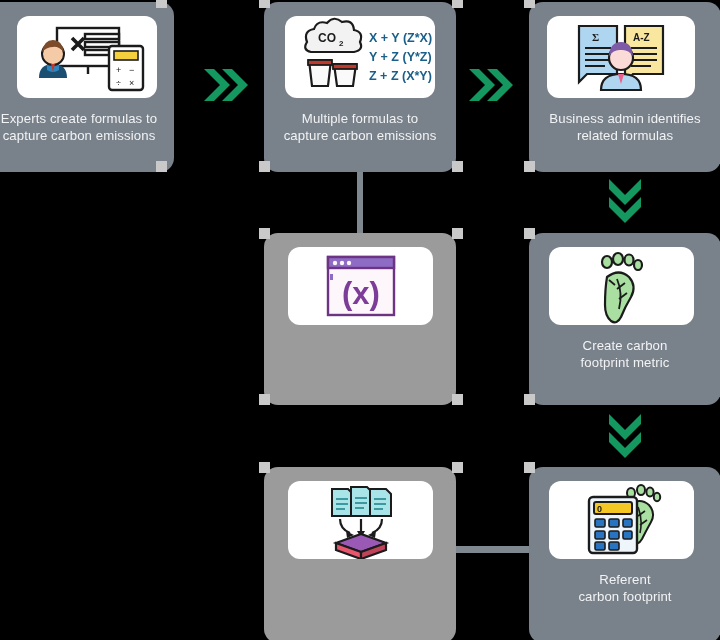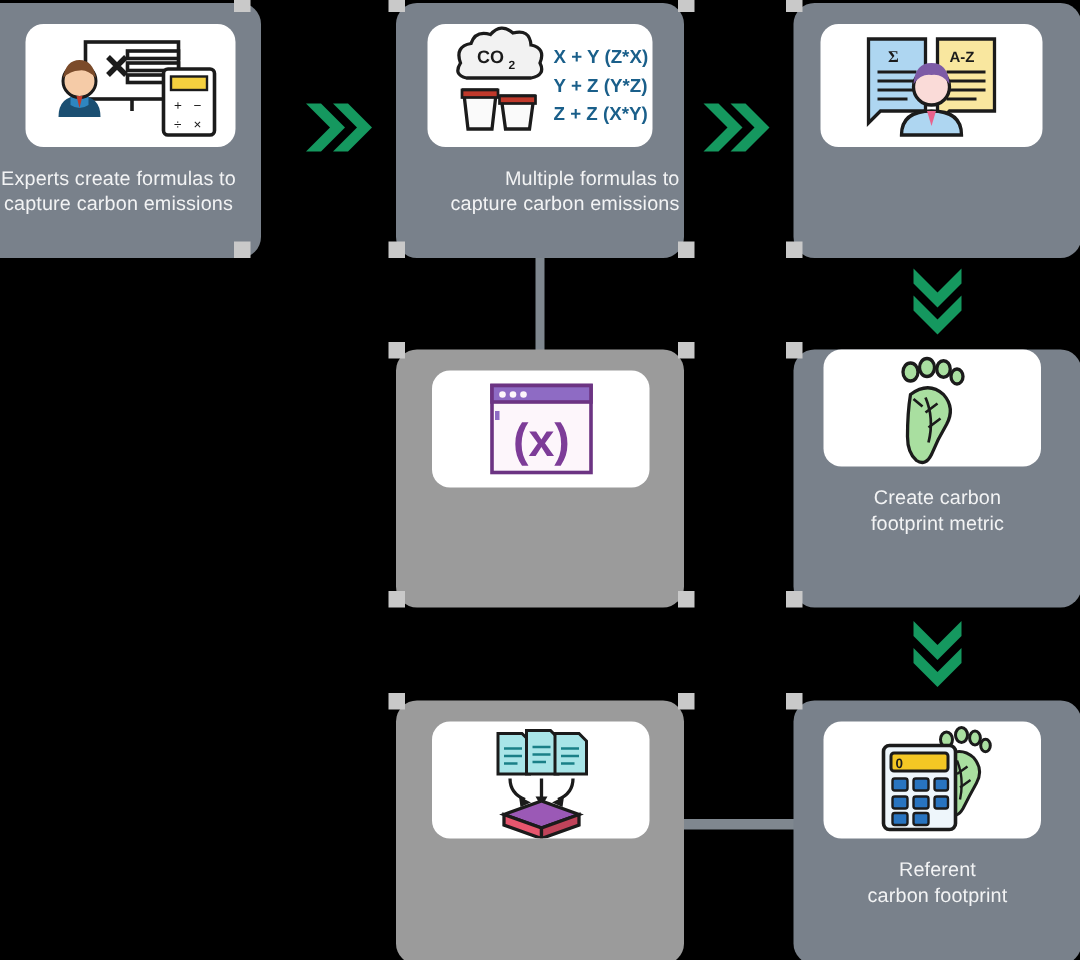--- a/index.html
+++ b/index.html
@@ -85,21 +85,21 @@
         <rect x="23" y="44" width="24" height="5" fill="#c0392b" stroke="#1b1b1b" stroke-width="1.8"></rect>
         <path d="M49 48 l3 22 l16 0 l3-22 z" fill="#fafafa" stroke="#1b1b1b" stroke-width="2.2"></path>
         <rect x="48" y="48" width="24" height="5" fill="#c0392b" stroke="#1b1b1b" stroke-width="1.8"></rect>
         <g fill="#1a5f8a" font-size="12.5" font-weight="bold" font-family="'Liberation Sans',sans-serif">
           <text x="84" y="26">X + Y (Z*X)</text>
           <text x="84" y="45">Y + Z (Y*Z)</text>
           <text x="84" y="64">Z + Z (X*Y)</text>
         </g>
       </svg>
     </div>
-    <div class="cap" style="margin-top:13px;width:186px;text-align:right;">Multiple formulas to
+    <div class="cap" style="margin-top:13px;width:186px;">Multiple formulas to
 capture carbon emissions</div>
     <span class="handle" style="left:-5px;top:-5px;"></span>
     <span class="handle" style="left:188px;top:-5px;"></span>
     <span class="handle" style="left:-5px;top:159px;"></span>
     <span class="handle" style="left:188px;top:159px;"></span>
   </div>
 
   <div class="card" style="left:529px;top:2px;width:192px;height:170px;padding-top:14px;">
     <div class="thumb" style="width:148px;height:82px;margin-right:8px;">
       <svg viewBox="0 0 148 82" width="148" height="82">
@@ -120,20 +120,22 @@
             <line x1="84" y1="50" x2="104" y2="50"></line>
         </g>
         <g>
           <path d="M54 74 q0-16 20-16 q20 0 20 16 z" fill="#aed6f1" stroke="#1b1b1b" stroke-width="2.2"></path>
           <path d="M71 58 l3 10 l3-10 z" fill="#e8628c"></path>
           <circle cx="74" cy="42" r="12" fill="#fadbd8" stroke="#1b1b1b" stroke-width="2.2"></circle>
           <path d="M62 40 q1-14 12-14 q11 0 12 14 q-5-7 -12-6 q-7-1 -12 6 z" fill="#7d5ba6"></path>
         </g>
       </svg>
     </div>
+    <div class="cap" style="margin-top:13px;width:186px;">Business admin identifies
+related formulas</div>
     <span class="handle" style="left:-5px;top:-5px;"></span>
     <span class="handle" style="left:-5px;top:159px;"></span>
   </div>
 
   <div class="card light" style="left:264px;top:233px;width:192px;height:172px;padding-top:14px;">
     <div class="thumb" style="width:145px;height:78px;">
       <svg viewBox="0 0 145 78" width="145" height="78">
         <rect x="40" y="10" width="66" height="58" fill="#fdf6fb" stroke="#6c3483" stroke-width="2.4"></rect>
         <rect x="40" y="10" width="66" height="11" fill="#8e6bc4" stroke="#6c3483" stroke-width="2.4"></rect>
         <circle cx="47" cy="16" r="2.2" fill="#fdf6fb"></circle>
@@ -142,21 +144,21 @@
         <rect x="42" y="27" width="3" height="6" fill="#8e6bc4"></rect>
         <text x="54" y="57" font-size="31" font-weight="bold" fill="#7d3c98" font-family="'Liberation Sans',sans-serif">(x)</text>
       </svg>
     </div>
     <span class="handle" style="left:-5px;top:-5px;"></span>
     <span class="handle" style="left:188px;top:-5px;"></span>
     <span class="handle" style="left:-5px;top:161px;"></span>
     <span class="handle" style="left:188px;top:161px;"></span>
   </div>
 
-  <div class="card" style="left:529px;top:233px;width:192px;height:172px;">
+  <div class="card" style="left:529px;top:233px;width:192px;height:172px;padding-top:14px;">
     <div class="thumb" style="width:145px;height:78px;margin-right:8px;">
       <svg viewBox="0 0 145 78" width="145" height="78">
         <g stroke="#1b1b1b" stroke-width="2.2" fill="#a9dfa0">
           <ellipse cx="58" cy="15" rx="5" ry="6"></ellipse>
           <ellipse cx="69" cy="12" rx="5" ry="6"></ellipse>
           <ellipse cx="80" cy="13" rx="4.5" ry="5.5"></ellipse>
           <ellipse cx="89" cy="18" rx="4" ry="5"></ellipse>
           <path d="M58 30 q12-9 22 0 q8 9 2 20 q-6 10 -10 20 q-4 8 -10 4 q-6-5 -6-16 q0-16 2-28 z"></path>
         </g>
         <g stroke="#1b1b1b" stroke-width="1.8" fill="none">

